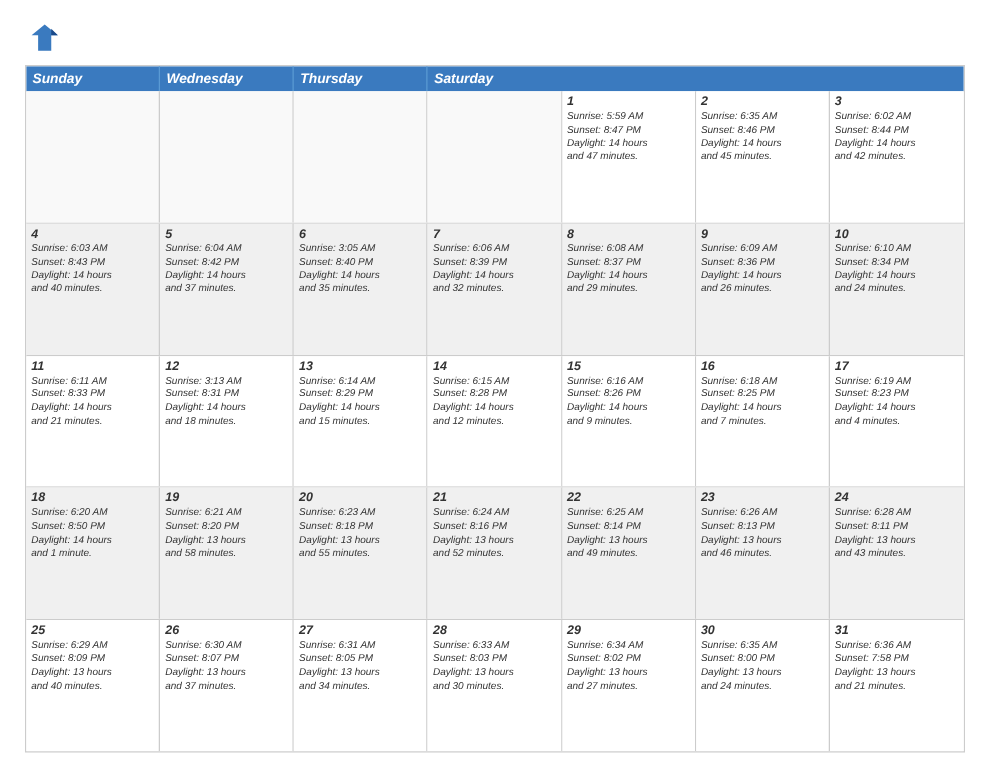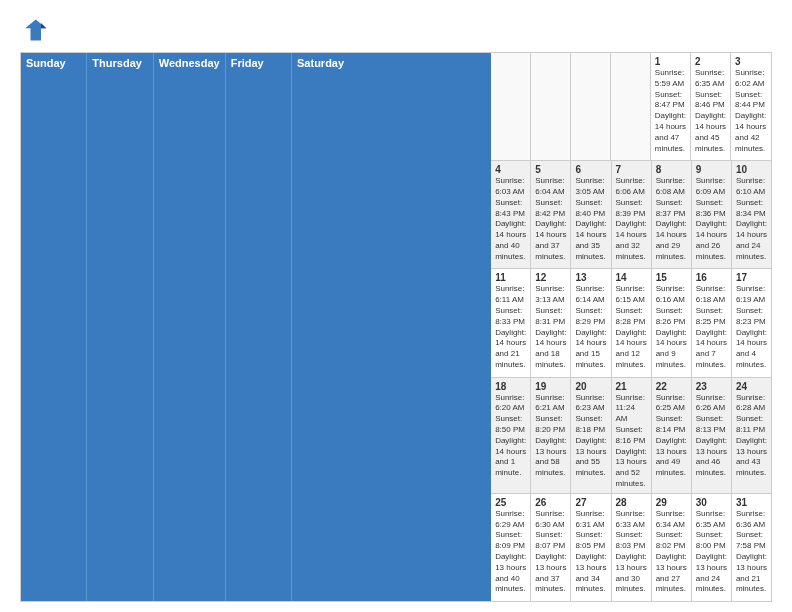--- a/index.html
+++ b/index.html
@@ -55,21 +55,22 @@
       font-weight: normal;
       color: #333;
     }
     .subtitle {
       font-size: 14px;
       color: #555;
     }
     .calendar {
       flex: 1;
       display: flex;
-      flex-direction: row;
+      flex-direction: column;
+      font-style: italic;
     }
     .cal-header-row {
       display: grid;
       grid-template-columns: repeat(7, 1fr);
       background: #3a7abf;
     }
     .cal-header-cell {
       color: #fff;
       font-size: 11px;
       font-weight: bold;
@@ -138,23 +139,22 @@
     <div class="title-block">
       <div class="main-title"></div>
       <div class="subtitle"></div>
     </div>
   </div>
 
   <div class="outer-border">
     <div class="calendar">
       <div class="cal-header-row">
       <div class="cal-header-cell">Sunday</div>
+          <div class="cal-header-cell">Wednesday</div>
           <div class="cal-header-cell">Thursday</div>
-          <div class="cal-header-cell">Wednesday</div>
-          <div class="cal-header-cell">Friday</div>
           <div class="cal-header-cell">Saturday</div>
         </div>
       <div class="cal-body">
       <div class="cal-row">
             <div class="cal-cell empty"></div>
             <div class="cal-cell empty"></div>
             <div class="cal-cell empty"></div>
             <div class="cal-cell empty"></div>
             <div class="cal-cell">
               <span class="day-number">1</span>
@@ -297,21 +297,21 @@
             </div>
             <div class="cal-cell shaded">
               <span class="day-number">20</span>
               <div class="cell-text">Sunrise: 6:23 AM</div>
               <div class="cell-text">Sunset: 8:18 PM</div>
               <div class="cell-text">Daylight: 13 hours</div>
               <div class="cell-text">and 55 minutes.</div>
             </div>
             <div class="cal-cell shaded">
               <span class="day-number">21</span>
-              <div class="cell-text">Sunrise: 11:24 AM</div>
+              <div class="cell-text">Sunrise: 6:24 AM</div>
               <div class="cell-text">Sunset: 8:16 PM</div>
               <div class="cell-text">Daylight: 13 hours</div>
               <div class="cell-text">and 52 minutes.</div>
             </div>
             <div class="cal-cell shaded">
               <span class="day-number">22</span>
               <div class="cell-text">Sunrise: 6:25 AM</div>
               <div class="cell-text">Sunset: 8:14 PM</div>
               <div class="cell-text">Daylight: 13 hours</div>
               <div class="cell-text">and 49 minutes.</div>

